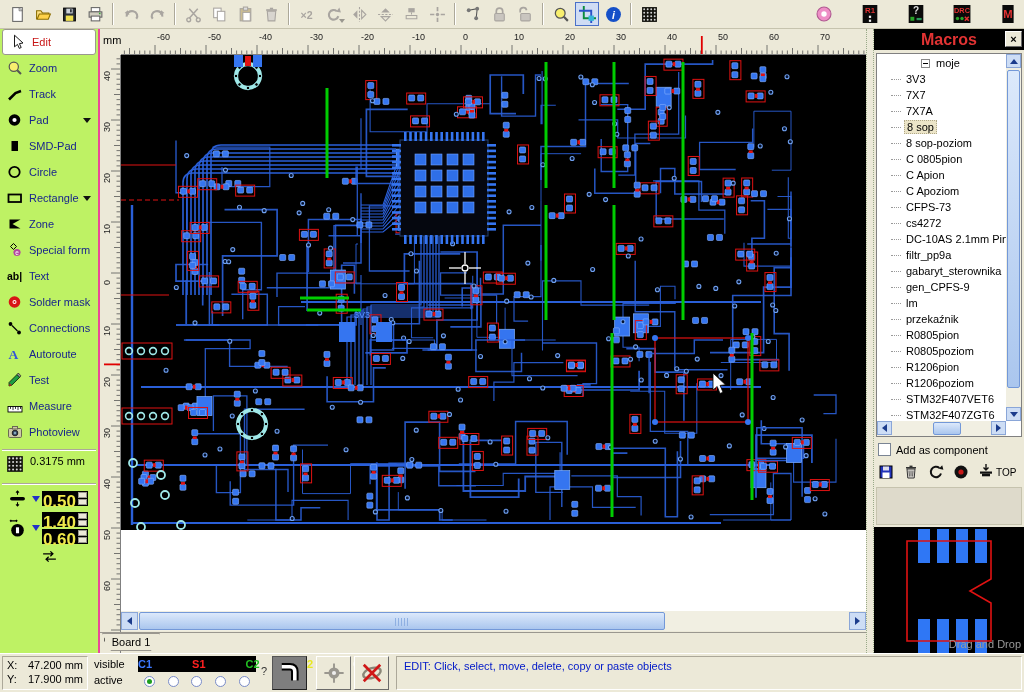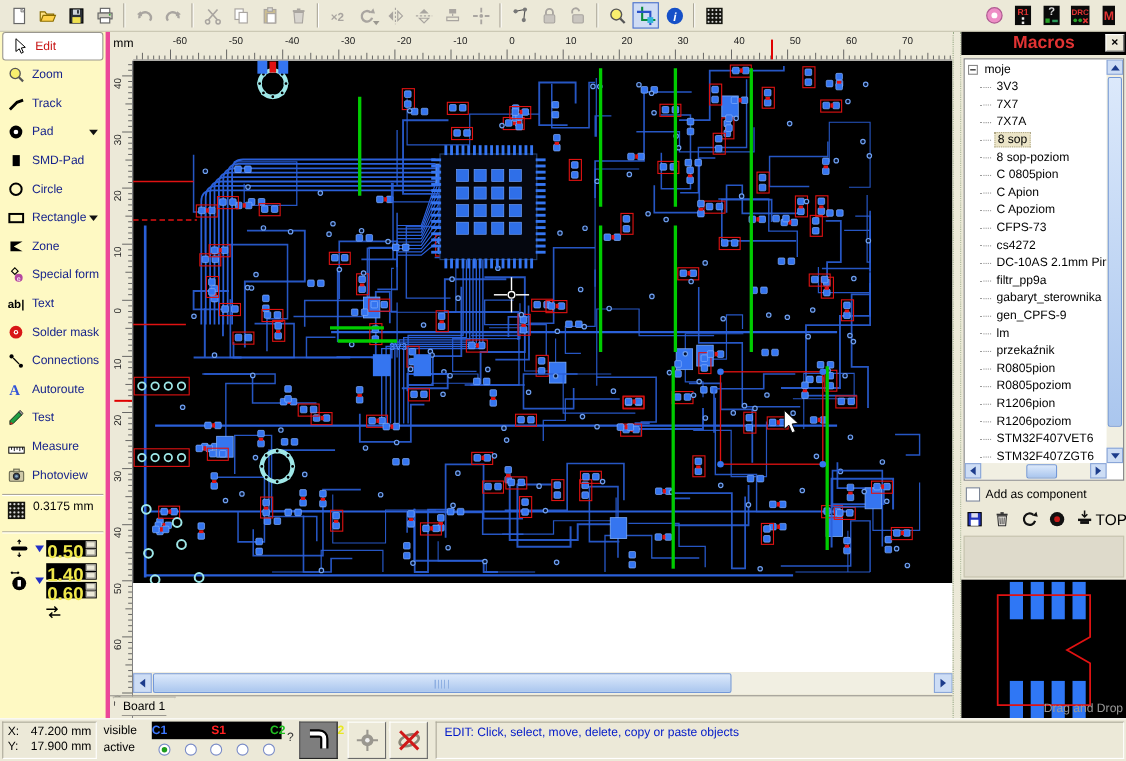--- a/index.html
+++ b/index.html
@@ -3,30 +3,30 @@
 <meta charset="utf-8">
 <style>
   html,body{margin:0;padding:0;background:#888;}
   *{box-sizing:border-box;}
   #app{position:relative;width:1024px;height:692px;background:#ece9d8;overflow:hidden;
        font-family:"Liberation Sans",sans-serif;font-size:11px;color:#000;}
   
   #toolbar{position:absolute;left:0;top:0;width:1024px;height:29px;background:#ece9d8;
            border-bottom:1px solid #c6c3ae;display:flex;align-items:center;padding-left:4px;}
   #toolbar-left{display:flex;align-items:center;height:100%;}
-  #toolbar-right{position:absolute;right:3px;top:0;height:100%;display:flex;align-items:center;gap:0;}
+  #toolbar-right{position:absolute;right:3px;top:0;height:100%;display:flex;align-items:center;gap:20px;}
   .tbtn{position:relative;width:24px;height:24px;background:transparent;border:1px solid transparent;
         padding:0;display:flex;align-items:center;justify-content:center;margin:0 1px;}
   .tbtn.active{background:#cfdcf4;border:1px solid #4a70c8;}
   .tsep{width:2px;height:22px;border-left:1px solid #aca899;border-right:1px solid #fff;margin:0 4px;}
   .dd{position:absolute;right:-1px;bottom:2px;width:0;height:0;border-left:3px solid transparent;
       border-right:3px solid transparent;border-top:4px solid #9a978f;}
   
-  #sidebar{position:absolute;left:0;top:29px;width:100px;bottom:39px;background:#fef9c3;
-           border-right:4px solid #ec4899;}
+  #sidebar{position:absolute;left:0;top:29px;width:100px;bottom:39px;background:#bef264;
+           border-right:2px solid #ec4899;}
   .tool{position:relative;height:26px;display:flex;align-items:center;padding-left:5px;cursor:default;}
   .tool .ticon{width:20px;display:flex;justify-content:center;}
   .tool .tlabel{margin-left:4px;color:#18248c;white-space:nowrap;}
   .tool.selected{background:#fff;border:1px solid #9a978f;border-radius:3px;margin:0 2px;}
   .tool.selected .tlabel{color:#c81414;}
   .tool .tdd{position:absolute;right:7px;width:0;height:0;border-left:4px solid transparent;
       border-right:4px solid transparent;border-top:5px solid #111;}
   .hsep{height:2px;border-top:1px solid #aca899;border-bottom:1px solid #fff;margin:4px 2px;}
   #grid-row{display:flex;align-items:flex-start;padding-left:6px;height:24px;}
   #grid-row .glabel{margin-left:6px;}
@@ -71,36 +71,36 @@
   #macros{position:absolute;left:874px;top:29px;right:0;bottom:39px;background:#ece9d8;}
   #macros-title{position:absolute;left:0;top:0;right:0;height:21px;background:#000;
                 display:flex;align-items:center;justify-content:center;}
   #macros-title span{color:#e23333;font-weight:bold;font-size:16px;}
   #macros-close{position:absolute;right:2px;top:2px;width:17px;height:16px;background:#ece9d8;
                 border:1px solid #fff;border-right-color:#6a6a6a;border-bottom-color:#6a6a6a;
                 display:flex;align-items:center;justify-content:center;font-weight:bold;font-size:11px;padding:0;}
   #macro-list{position:absolute;left:2px;top:24px;right:2px;height:384px;background:#fff;
               border:1px solid #808080;overflow:hidden;}
   #macro-rows{position:absolute;left:0;top:0;right:15px;bottom:15px;overflow:hidden;padding-top:1px;}
-  .mrow{height:16px;display:flex;align-items:center;white-space:nowrap;}
+  .mrow{height:16px;display:flex;align-items:center;white-space:nowrap;padding-left:41px;}
   .mrow .exp{width:9px;height:9px;border:1px solid #888;background:#fff;margin:0 4px 0 3px;
              position:relative;flex:none;}
   .mrow .exp::after{content:"";position:absolute;left:1px;top:3px;width:5px;height:1px;background:#000;}
   .mrow.child{padding-left:14px;}
   .mrow.child::before{content:"";width:10px;border-top:1px dotted #999;margin-right:3px;flex:none;}
   .mrow .mlabel{padding:0 2px;overflow:hidden;}
   .mrow.sel .mlabel{background:#ece5c8;border:1px dotted #b0a888;}
   #macro-vscroll{position:absolute;right:0;top:0;width:15px;bottom:15px;background:#f1efe2;}
   #macro-hscroll{position:absolute;left:0;bottom:0;right:15px;height:15px;background:#f1efe2;}
   .sb-btn.sm{width:15px;height:14px;top:0;}
   #add-row{position:absolute;left:4px;top:414px;display:flex;align-items:center;}
   #add-check{width:13px;height:13px;background:#fff;border:1px solid #7a8494;margin-right:5px;}
   #macro-btns{position:absolute;left:4px;top:432px;right:2px;height:22px;display:flex;align-items:center;gap:9px;}
   #macro-btns .mb{background:none;border:none;padding:0;display:flex;align-items:center;}
-  #top-label{font-size:14px;margin-left:2px;}
+  #top-label{font-size:10px;margin-left:2px;}
   #macro-strip{position:absolute;left:2px;top:458px;right:2px;height:38px;background:#dedacb;
                border:1px solid #c6c3ae;}
   #preview{position:absolute;left:0;top:498px;right:0;bottom:0;background:#000;}
   #drag-hint{position:absolute;right:3px;bottom:3px;color:#9a9a9a;font-size:11px;}
   
   #bottombar{position:absolute;left:0;right:0;bottom:0;height:39px;background:#ece9d8;border-top:1px solid #fff;}
   #coords{position:absolute;left:2px;top:2px;width:86px;height:34px;border:1px solid;
           border-color:#aca899 #fff #fff #aca899;padding:2px 4px;}
   #coords .crow{display:flex;justify-content:space-between;height:14px;}
   #layer-head{position:absolute;left:94px;top:2px;width:42px;}

